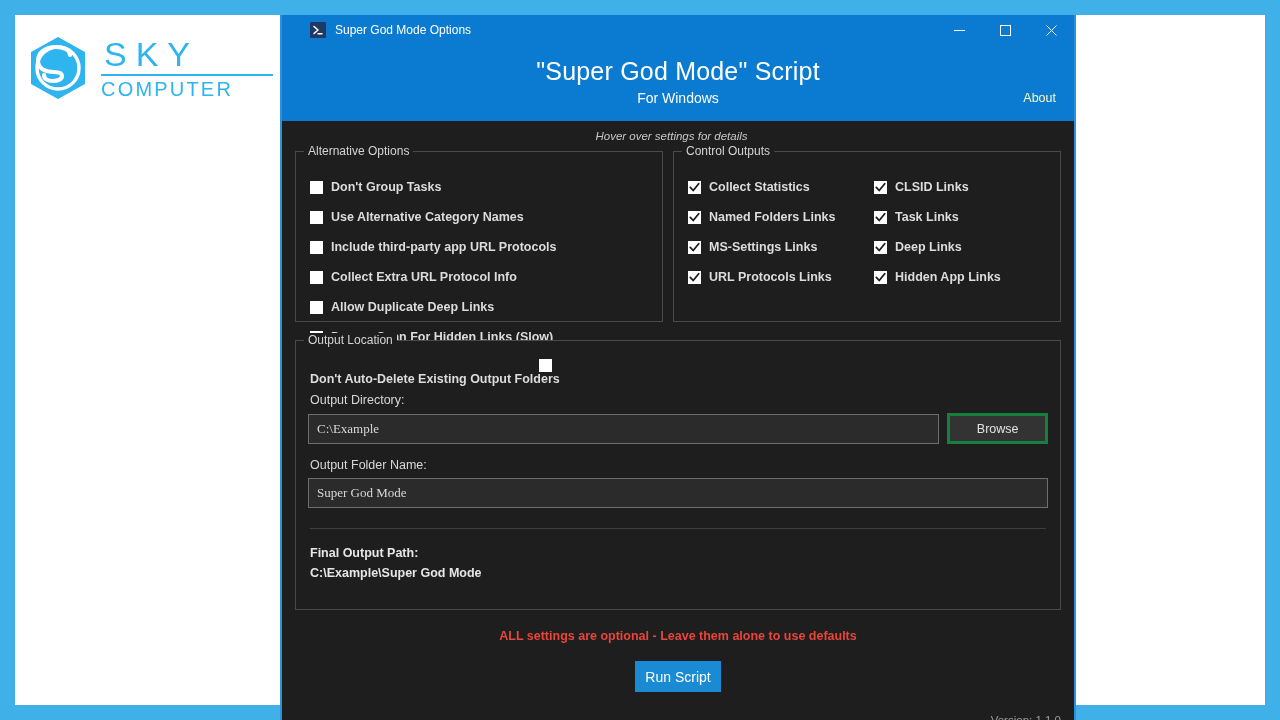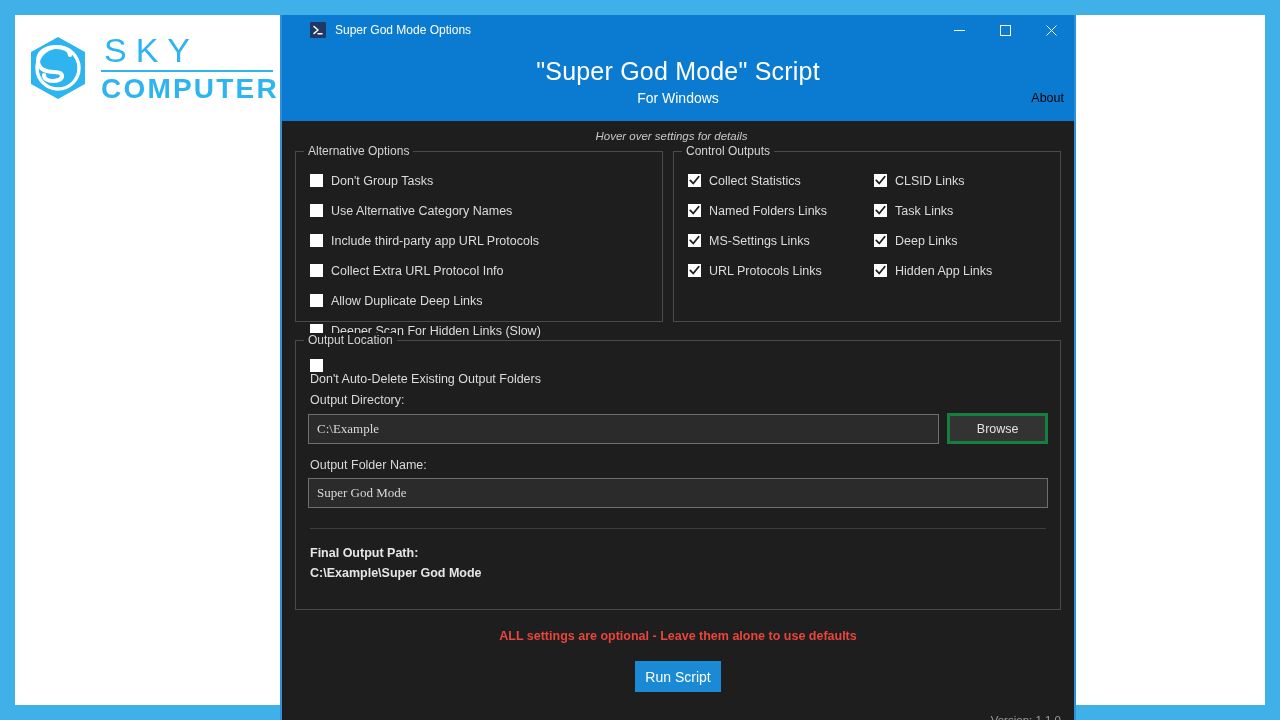--- a/index.html
+++ b/index.html
@@ -48,24 +48,24 @@
     font-weight: 400;
     padding-left: 3px;
   }
   #brand-rule {
     height: 2px;
     background: #2eb4ee;
     margin: 3px 0 3px 0;
     width: 172px;
   }
   #brand-computer {
-    font-size: 28px;
+    font-size: 20px;
     letter-spacing: 2.2px;
     color: #2eb4ee;
-    font-weight: 700;
+    font-weight: 400;
   }
 
   
   #app-window {
     position: absolute;
     left: 265px;
     top: 0px;
     width: 796px;
     height: 720px;
     background: #1e1e1e;
@@ -126,23 +126,23 @@
     font-weight: 400;
     letter-spacing: .2px;
   }
   #header-sub {
     color: #ffffff;
     font-size: 14px;
     margin-top: 4px;
   }
   #about-link {
     position: absolute;
-    right: 10px;
+    right: 18px;
     top: 46px;
-    color: #000000;
+    color: #fef9c3;
     font-size: 12.5px;
     text-decoration: none;
     cursor: pointer;
   }
 
   
   #body {
     flex: 1;
     background: #1e1e1e;
     display: flex;
@@ -186,25 +186,26 @@
     gap: 0px;
   }
   #grp-alt    { width: 386px; height: 171px; }
   #grp-ctrl   { flex: 1;      height: 171px; margin-left: 10px; }
 
   .checkbox-list {
     padding: 22px 0 0 14px;
   }
   .cbrow {
     display: flex;
-    align-items: flex-start;
+    align-items: flex-end;
     height: 20px;
     margin-bottom: 10px;
     cursor: pointer;
     width: fit-content;
+    font-weight: bold;
   }
   .cbrow:last-child { margin-bottom: 0; }
   .cbox {
     width: 13px; height: 13px;
     background: #ffffff;
     border: 1px solid #ffffff;
     margin-right: 8px;
     flex: none;
     display: flex;
     align-items: center;

